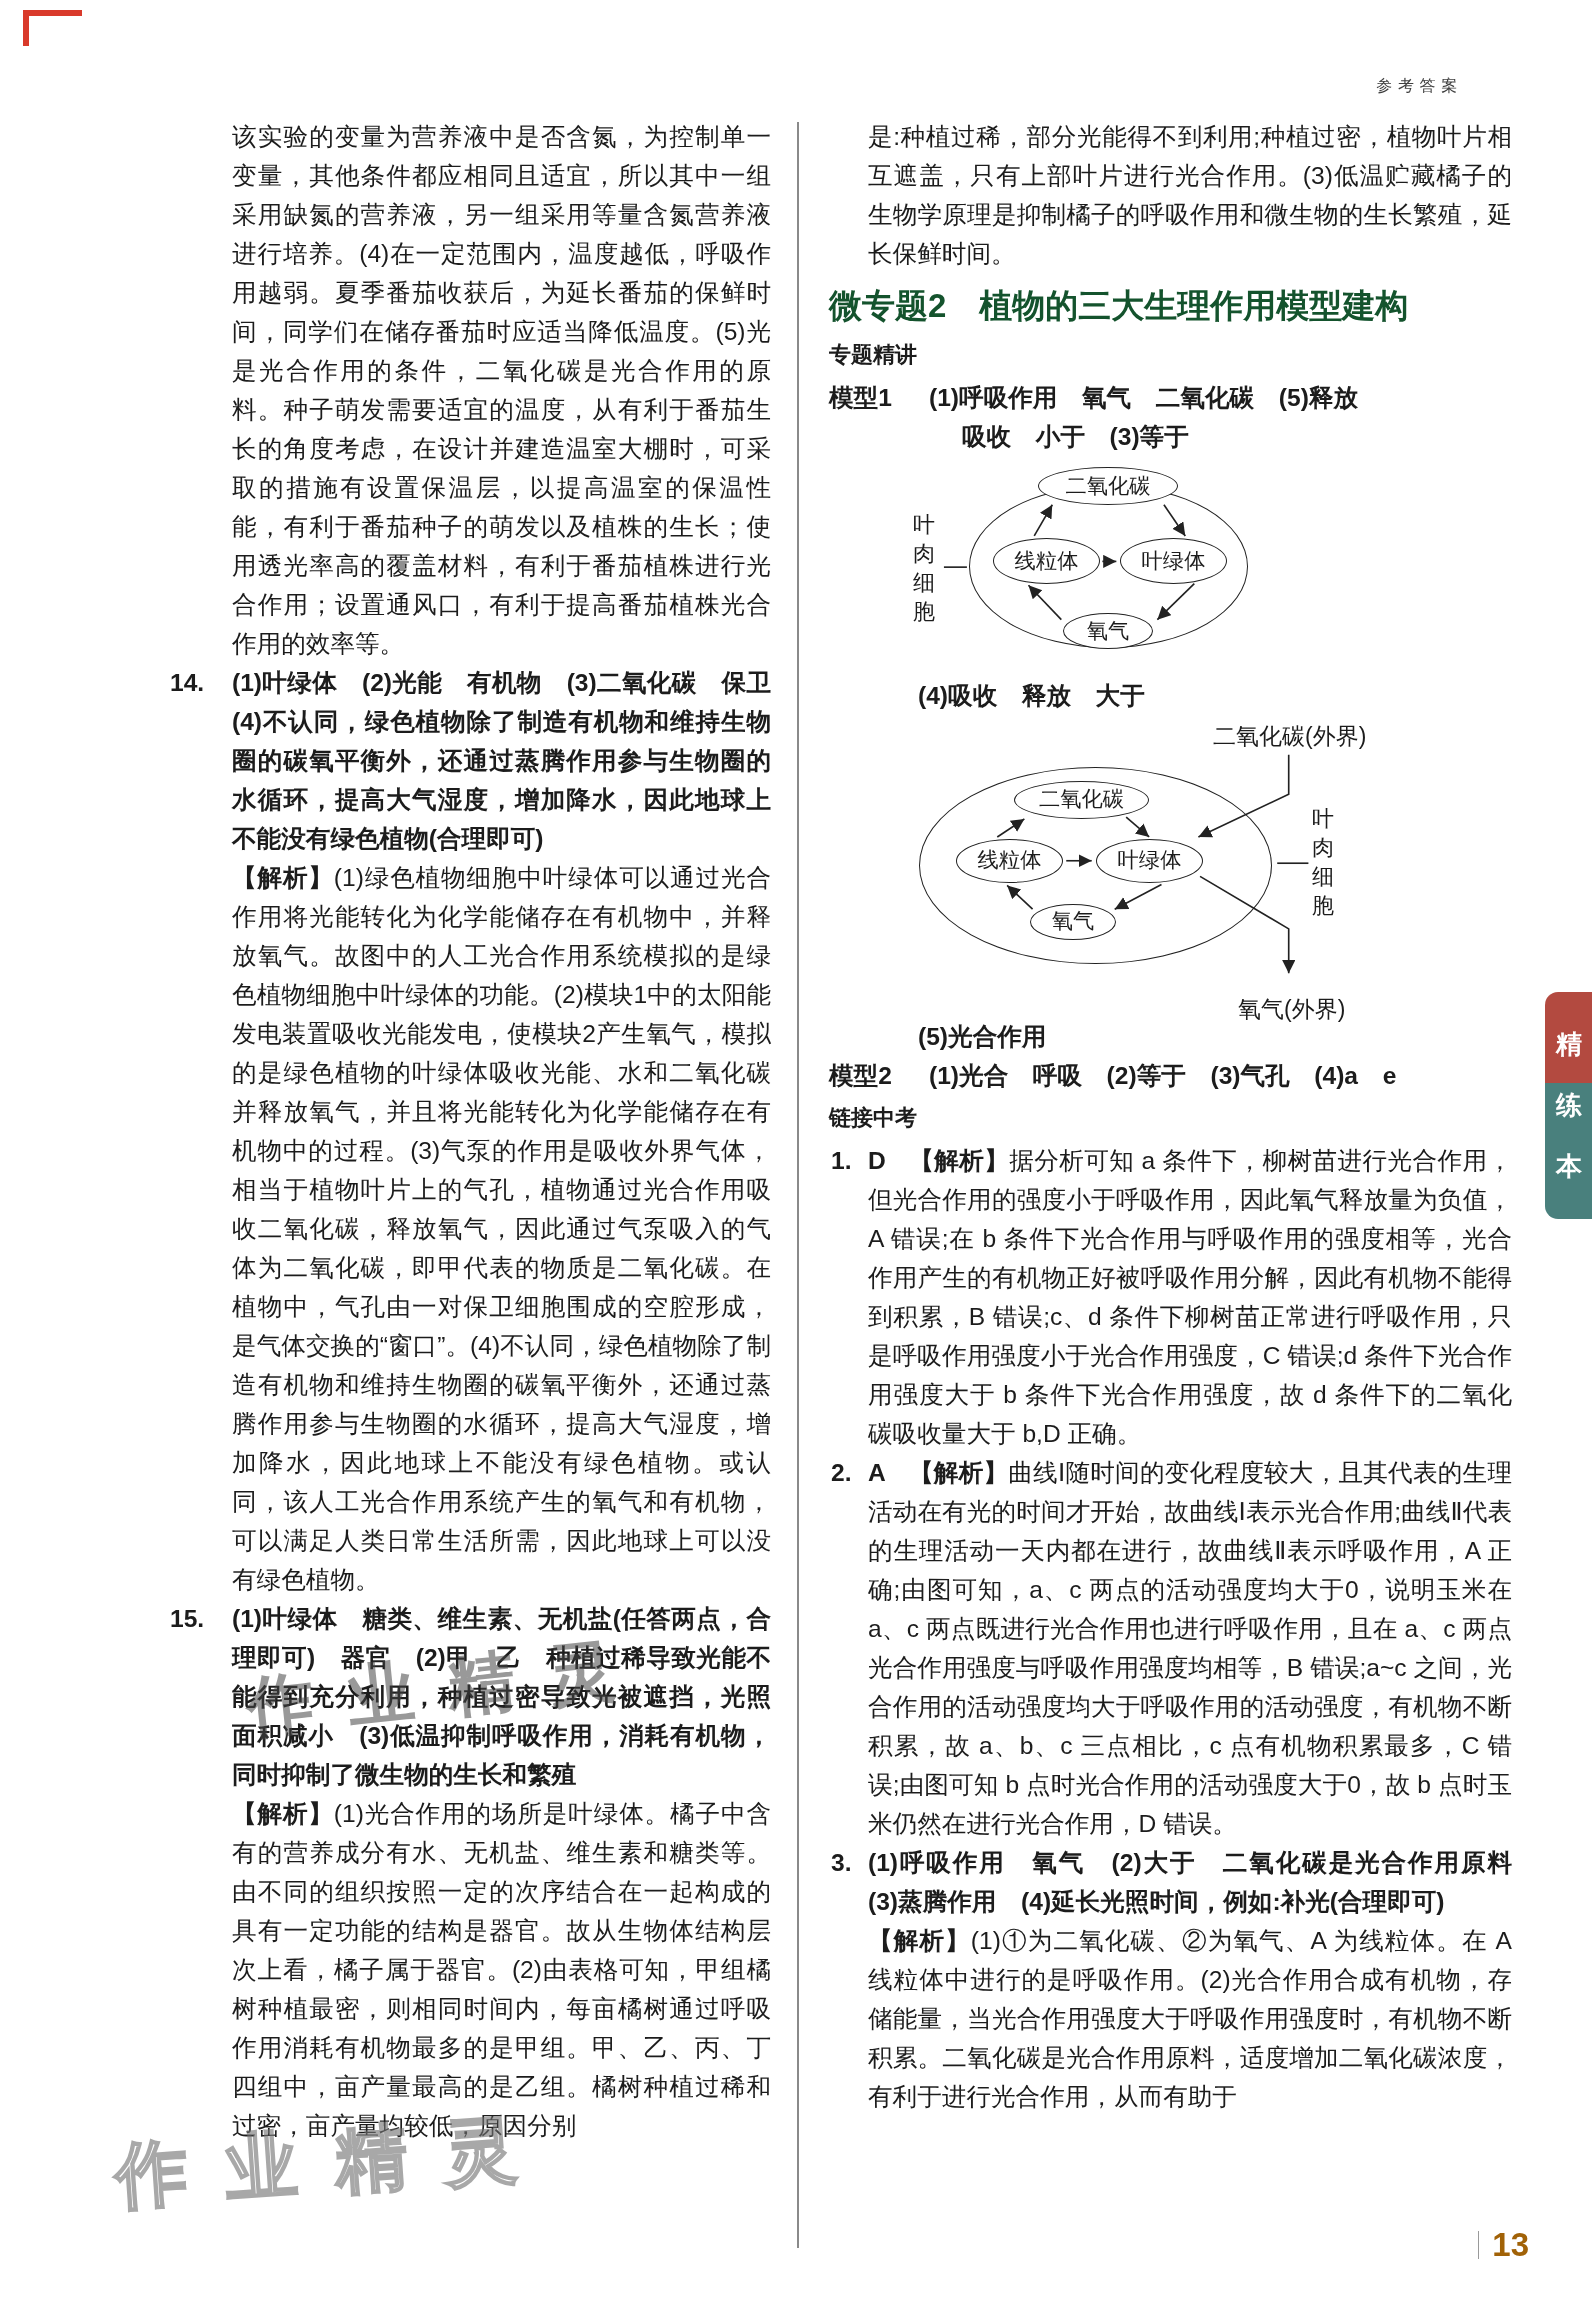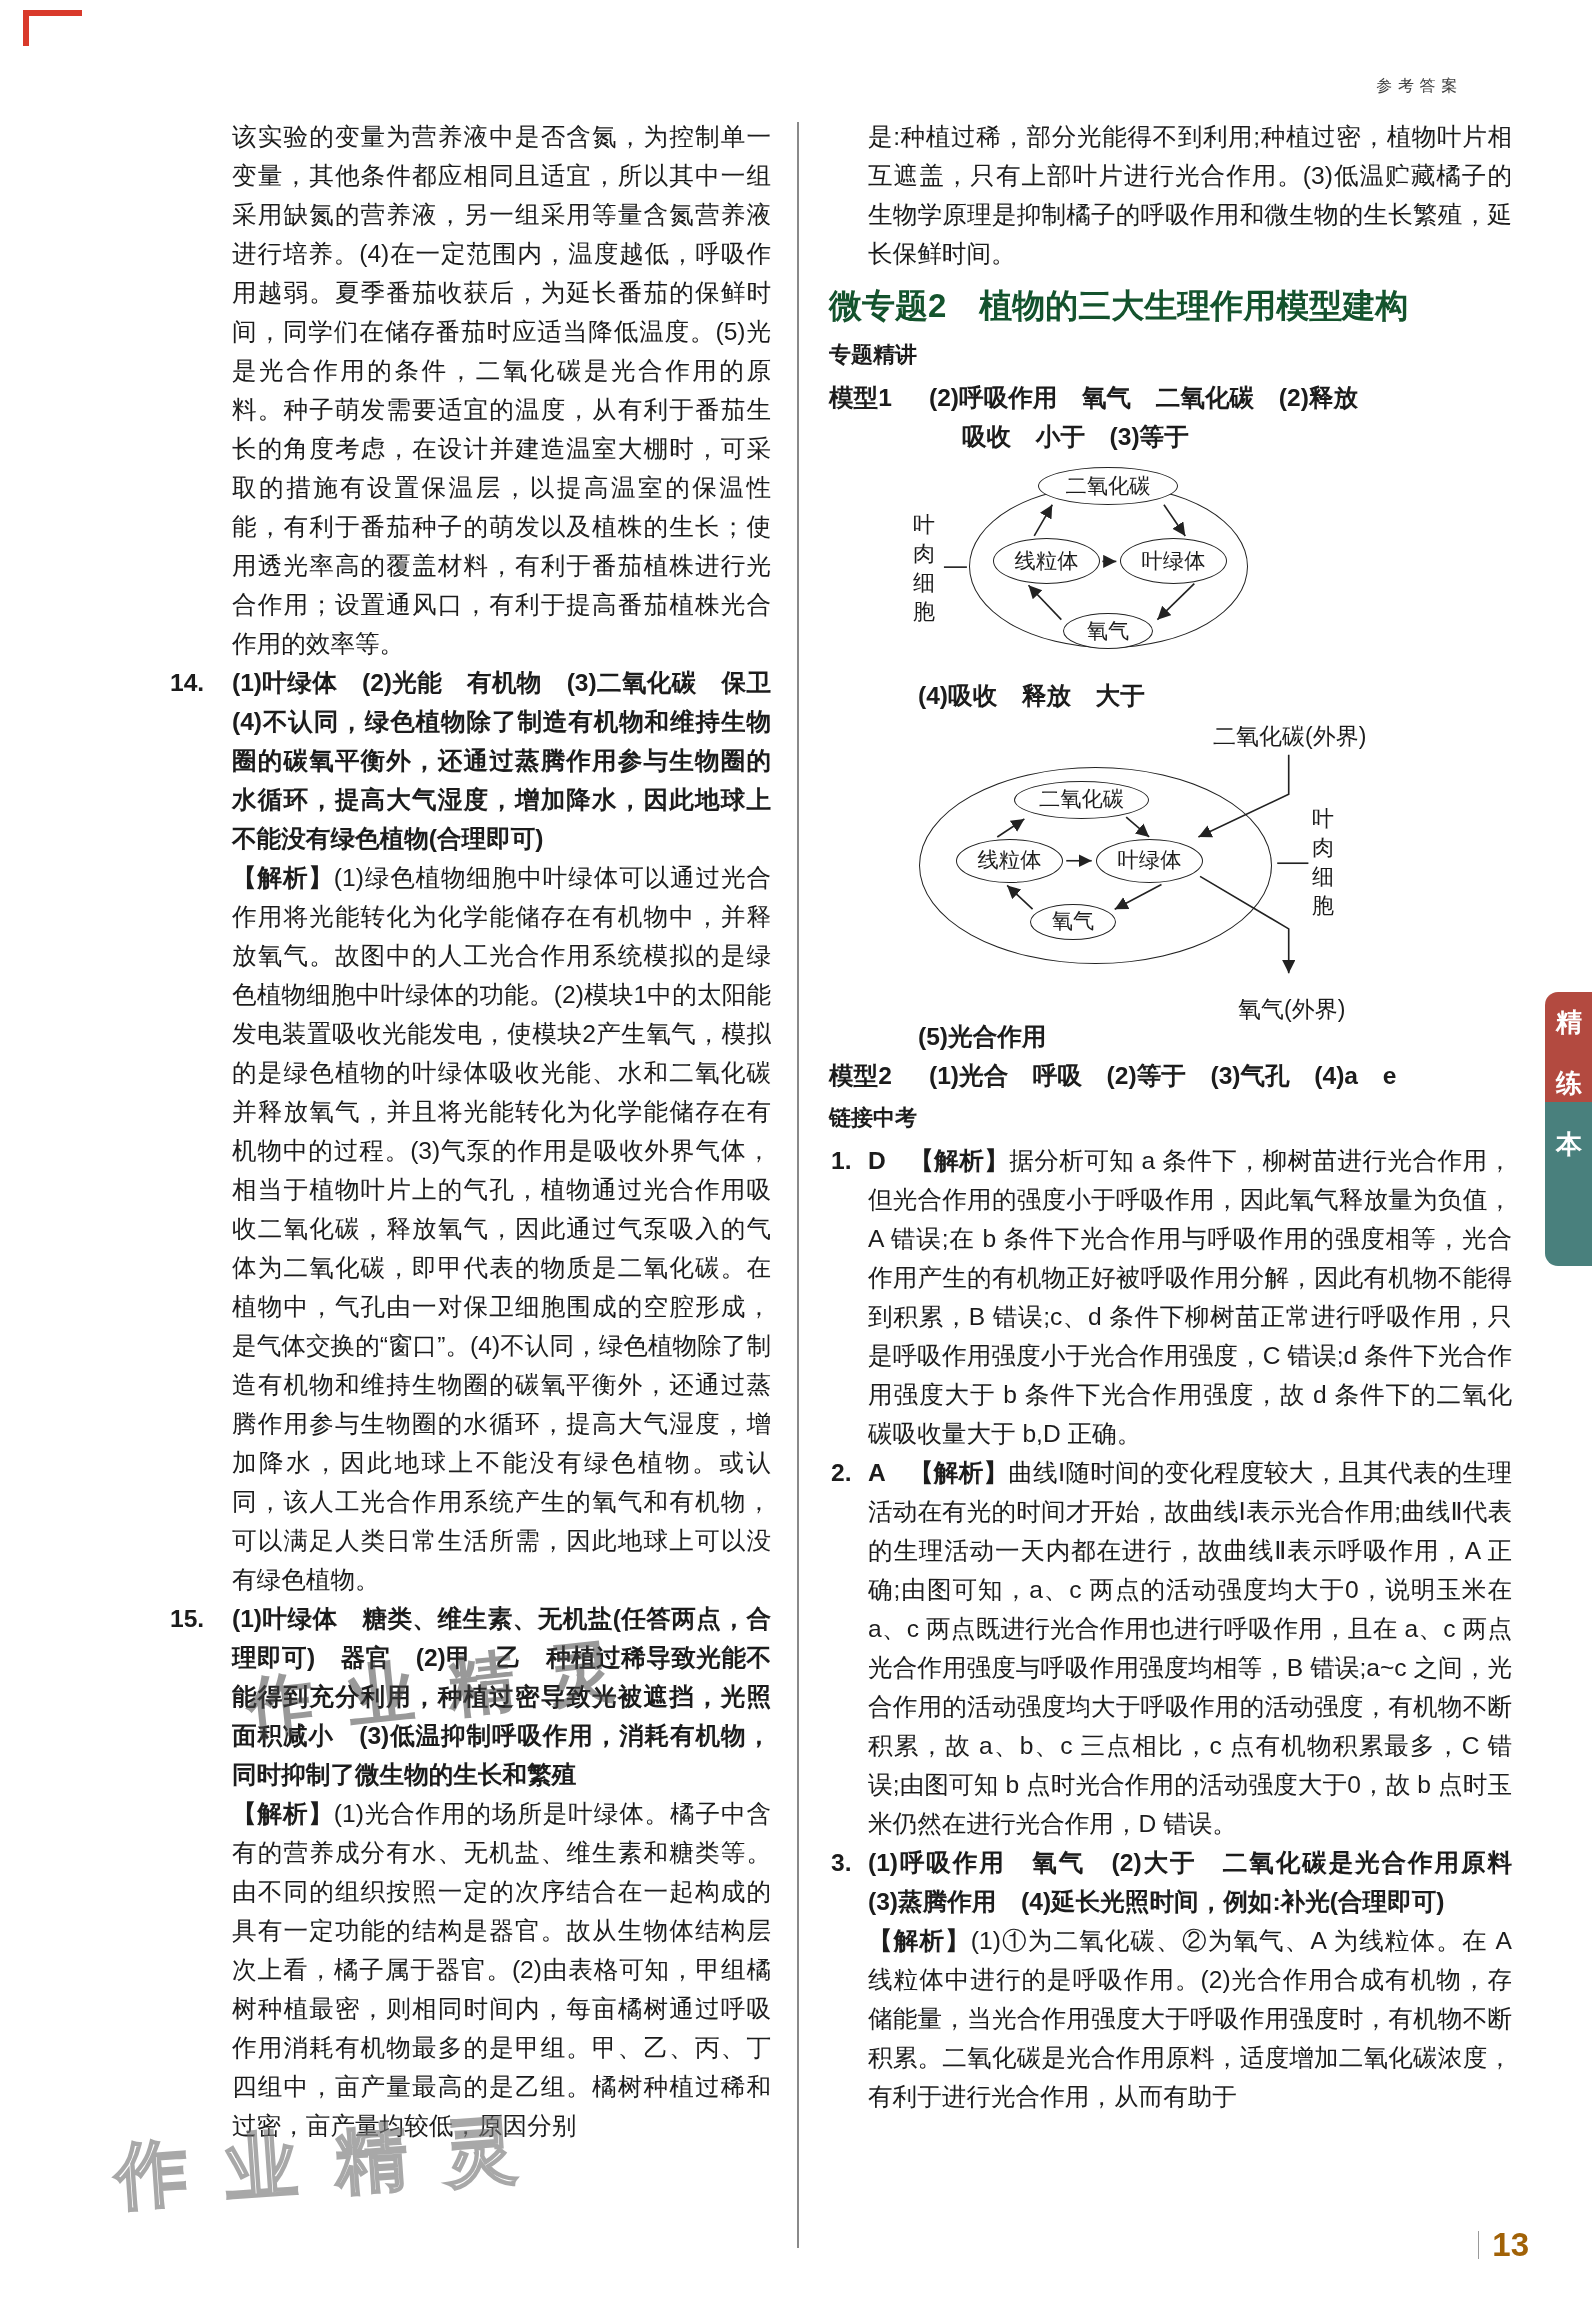--- a/index.html
+++ b/index.html
@@ -12,24 +12,24 @@
   
   #corner-mark { position:absolute; left:23px; top:9.9px; width:66px; height:41px; }
   #corner-mark .h { position:absolute; left:0; top:0; width:59px; height:5.7px; background:#d93a2b; }
   #corner-mark .v { position:absolute; left:0; top:0; width:5.7px; height:36px; background:#d93a2b; }
 
   #page-header { position:absolute; top:76px; right:130px; font-size:16px; letter-spacing:5.7px; color:#404040; }
 
   #divider { position:absolute; left:797px; top:122px; width:1.6px; height:2126px; background:#8a8a8a; }
 
   #side-tab {
-    position:absolute; right:0; top:992px; width:48px; height:274px;
+    position:absolute; right:0; top:992px; width:48px; height:227px;
     border-radius:13px 0 0 13px; overflow:hidden;
     background:linear-gradient(180deg,#b34a40 0%,#b34a40 40%,#49807d 40%,#49807d 100%);
-    display:flex; align-items:flex-start; justify-content:center;
+    display:flex; align-items:center; justify-content:center;
   }
   #side-tab .tab-text { color:#fff; font-size:26px; font-weight:bold; line-height:61px; width:28px; word-break:break-all; text-align:center; }
 
   #page-num-wrap { position:absolute; right:64px; bottom:43px; display:flex; align-items:center; gap:13px; }
   #page-num-wrap .rule { width:1.6px; height:28px; background:#9a9a9a; }
   #page-num-wrap .num { font-size:33px; font-weight:bold; color:#a16207; }
 
   .watermark { position:absolute; pointer-events:none; font-weight:bold; white-space:nowrap; }
   #watermark-1 { left:246px; top:1642px; transform:rotate(-6deg); font-size:67px; letter-spacing:34px; color:rgba(70,70,70,0.55); }
   #watermark-2 { left:115px; top:2114px; transform:rotate(-4deg); font-size:72px; letter-spacing:38px;
@@ -99,21 +99,21 @@
 
 <div id="right-col" class="col">
 
   <p class="indent-sm block">是:种植过稀，部分光能得不到利用;种植过密，植物叶片相互遮盖，只有上部叶片进行光合作用。(3)低温贮藏橘子的生物学原理是抑制橘子的呼吸作用和微生物的生长繁殖，延长保鲜时间。</p>
 
   <h2 class="section-title">微专题2　植物的三大生理作用模型建构</h2>
 
   <div class="sub-title">专题精讲</div>
 
   <div class="model-line1 block">
-    <span class="model-label">模型1</span><span>(2)呼吸作用　氧气　二氧化碳　(2)释放</span>
+    <span class="model-label">模型1</span><span>(1)呼吸作用　氧气　二氧化碳　(5)释放</span>
   </div>
   <div class="model-line2 block">吸收　小于　(3)等于</div>
 
   <div id="diagram-1" class="diagram">
     <svg width="683" height="207" viewBox="0 0 832 252">
       <defs>
         <marker id="ah1" markerWidth="10" markerHeight="10" refX="8" refY="4" orient="auto">
           <path d="M0,0 L8,4 L0,8 z" fill="#222"></path>
         </marker>
       </defs>

